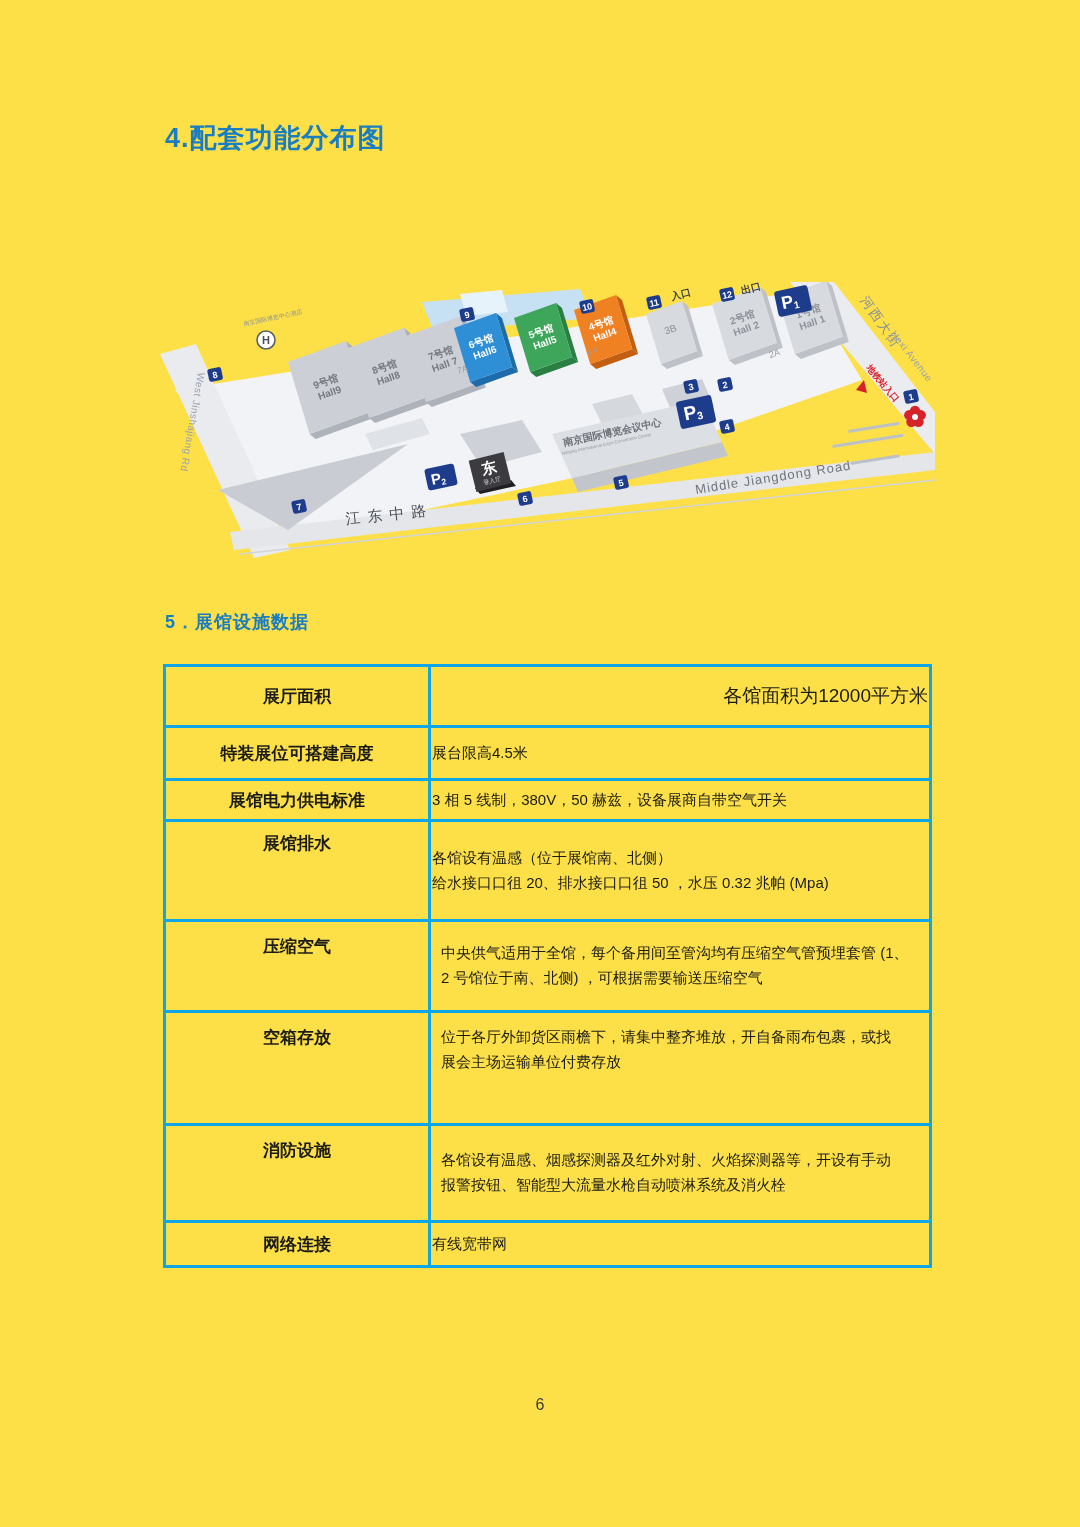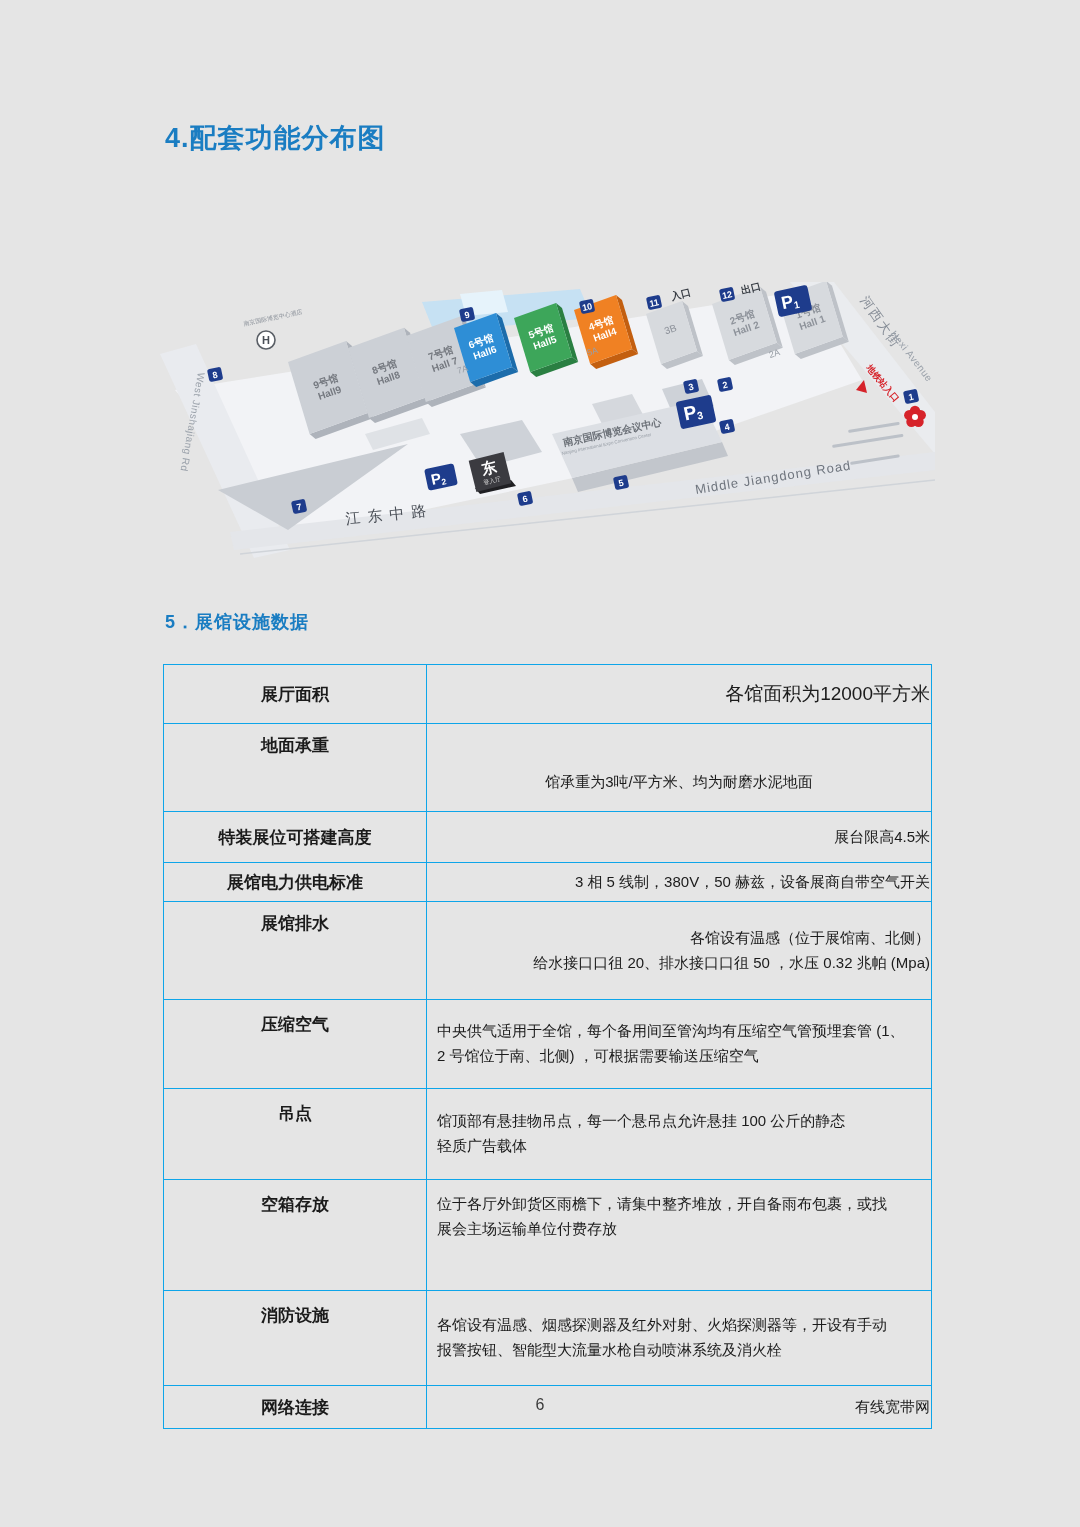--- a/index.html
+++ b/index.html
@@ -1,36 +1,36 @@
 <!DOCTYPE html>
 <html><head>
 <meta charset="utf-8">
 <style>
   html,body{margin:0;padding:0;background:#ffffff;}
-  .page{position:relative;width:1080px;height:1527px;background:#e5e5e5;overflow:hidden;
+  .page{position:relative;width:1080px;height:1527px;background:#fde047;overflow:hidden;
         font-family:"Liberation Sans","DejaVu Sans",sans-serif;}
   .sec-title{position:absolute;left:165px;font-weight:bold;color:#1a7dc2;letter-spacing:1px;}
   #title4{top:120px;font-size:27px;}
   #title5{top:610px;font-size:18px;}
   .map-wrap{position:absolute;left:160px;top:282px;width:778px;height:282px;}
   svg{font-family:"Liberation Sans","DejaVu Sans",sans-serif;}
 
   table.facility{position:absolute;left:163px;top:664px;width:769px;border-collapse:collapse;table-layout:fixed;}
-  table.facility td{border:1px solid #0ea5e9;color:#1b1b1b;}
+  table.facility td{border:3px solid #0ea5e9;color:#1b1b1b;}
   td.lbl{width:260px;text-align:center;font-weight:bold;font-size:17px;vertical-align:middle;}
   td.val{font-size:15px;vertical-align:middle;}
   td.val .line{padding:3px 0;}
   .r1 td{height:56px}.r2 td{height:70px}.r3 td{height:48px}.r4 td{height:36px}
   .r5 td{height:86px}.r6 td{height:74px}.r7 td{height:76px}.r8 td{height:96px}
   .r9 td{height:80px}.r10 td{height:37px}.r11 td{height:40px}
   .r1 .val{text-align:right;font-size:19px;}
   .r2 .lbl,.r5 .lbl{vertical-align:top;padding-top:10px;}
   .r6 .lbl,.r7 .lbl,.r8 .lbl,.r9 .lbl{vertical-align:top;padding-top:13px;}
   .r2 .val{text-align:center;vertical-align:bottom;padding-bottom:16px;}
-  .r3 .val,.r4 .val,.r5 .val,.r10 .val,.r11 .val{text-align:right;}
+  .r3 .val,.r4 .val,.r5 .val,.r10 .val,.r11 .val{text-align:left;}
   .r5 .line{padding:10px 0;}
   .r6 .val,.r7 .val,.r8 .val,.r9 .val{text-align:left;padding-left:10px;padding-right:2px;}
   .r6 .line{padding:9px 0;}
   .r7 .line{padding:11px 0;}
   .r8 .val{vertical-align:top;padding-top:12px;}
   .r8 .line{padding:10px 0;}
   .r9 .line{padding:11px 0;}
   .page-num{position:absolute;left:0;top:1396px;width:100%;text-align:center;
             font-size:16px;color:#3c3c3c;}
 </style>
@@ -159,26 +159,20 @@
   <div id="title5" class="sec-title">5．展馆设施数据</div>
 
   <table class="facility">
     <tbody>
       <tr class="r1">
         <td class="lbl">展厅面积</td>
         <td class="val">
             <div class="line">各馆面积为12000平方米</div>
           </td>
       </tr>
-      <tr class="r2">
-        <td class="lbl">地面承重</td>
-        <td class="val">
-            <div class="line">馆承重为3吨/平方米、均为耐磨水泥地面</div>
-          </td>
-      </tr>
       <tr class="r3">
         <td class="lbl">特装展位可搭建高度</td>
         <td class="val">
             <div class="line">展台限高4.5米</div>
           </td>
       </tr>
       <tr class="r4">
         <td class="lbl">展馆电力供电标准</td>
         <td class="val">
             <div class="line">3 相 5 线制，380V，50 赫兹，设备展商自带空气开关</div>
@@ -191,27 +185,20 @@
           <div class="line">给水接口口徂 20、排水接口口徂 50 ，水压 0.32 兆帕 (Mpa)</div>
         </td>
       </tr>
       <tr class="r6">
         <td class="lbl">压缩空气</td>
         <td class="val">
           <div class="line">中央供气适用于全馆，每个备用间至管沟均有压缩空气管预埋套管 (1、</div>
           <div class="line">2 号馆位于南、北侧) ，可根据需要输送压缩空气</div>
         </td>
       </tr>
-      <tr class="r7">
-        <td class="lbl">吊点</td>
-        <td class="val">
-          <div class="line">馆顶部有悬挂物吊点，每一个悬吊点允许悬挂 100 公斤的静态</div>
-          <div class="line">轻质广告载体</div>
-        </td>
-      </tr>
       <tr class="r8">
         <td class="lbl">空箱存放</td>
         <td class="val">
           <div class="line">位于各厅外卸货区雨檐下，请集中整齐堆放，开自备雨布包裹，或找</div>
           <div class="line">展会主场运输单位付费存放</div>
         </td>
       </tr>
       <tr class="r9">
         <td class="lbl">消防设施</td>
         <td class="val">

